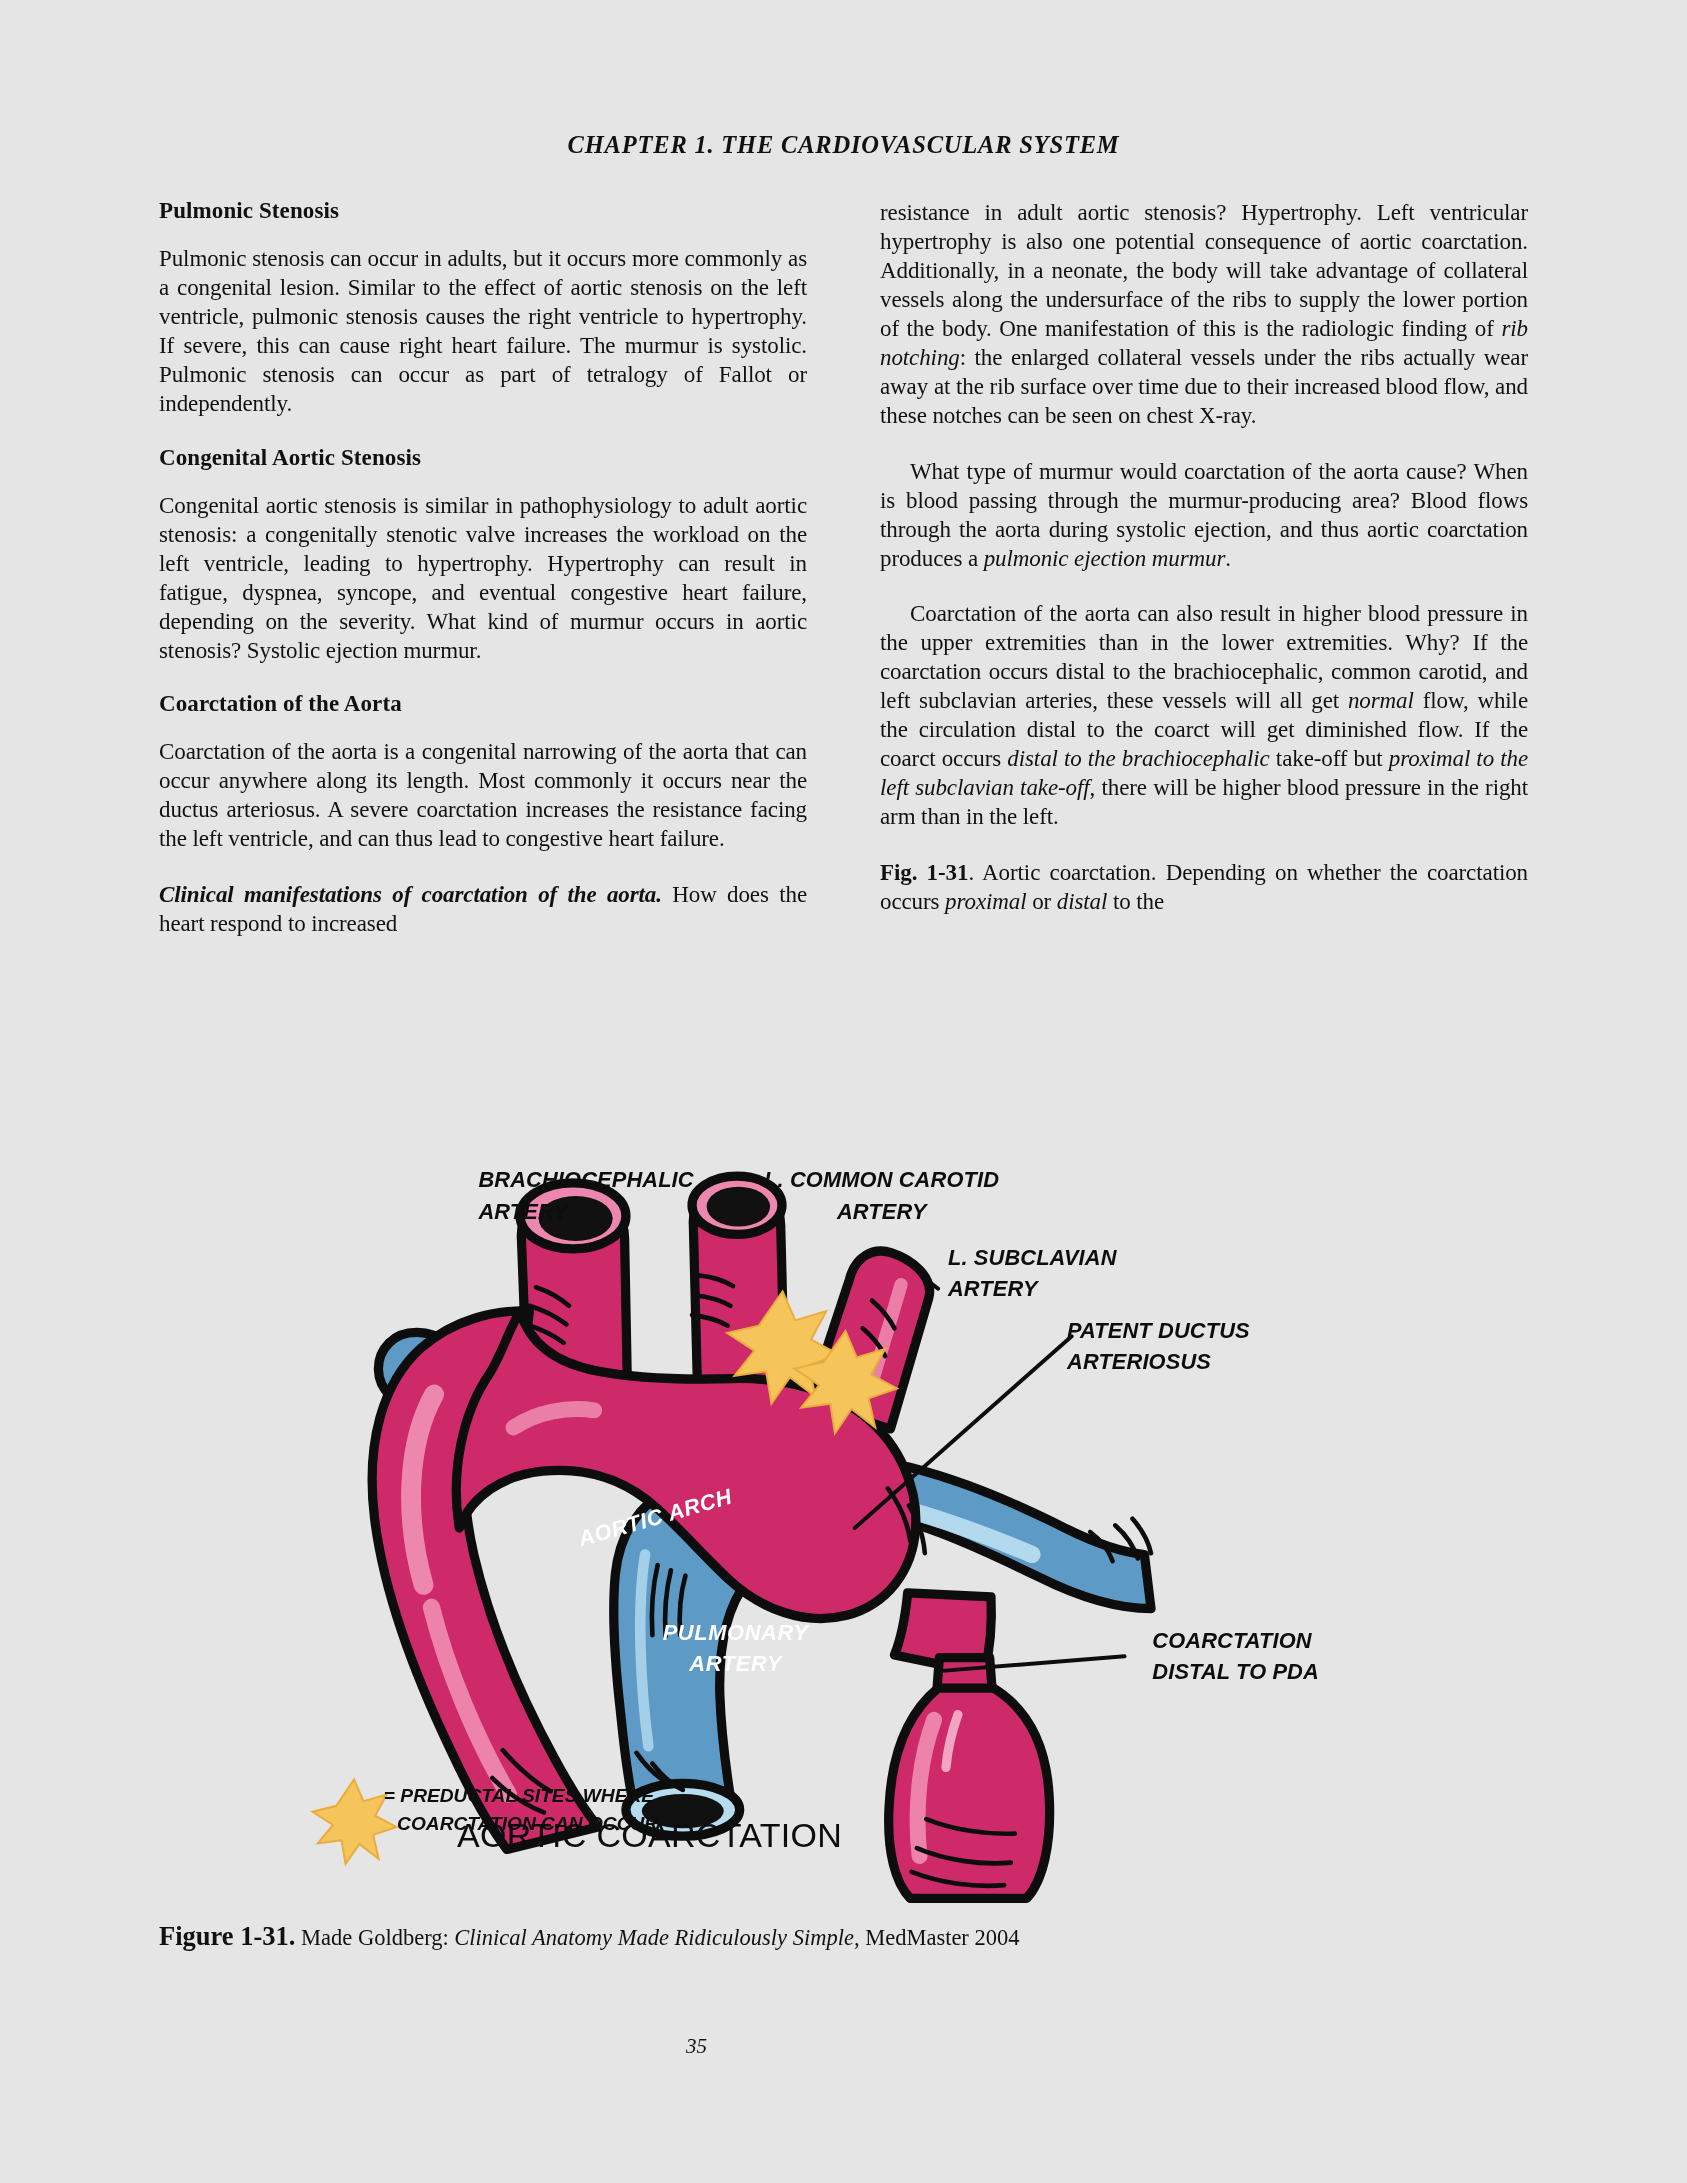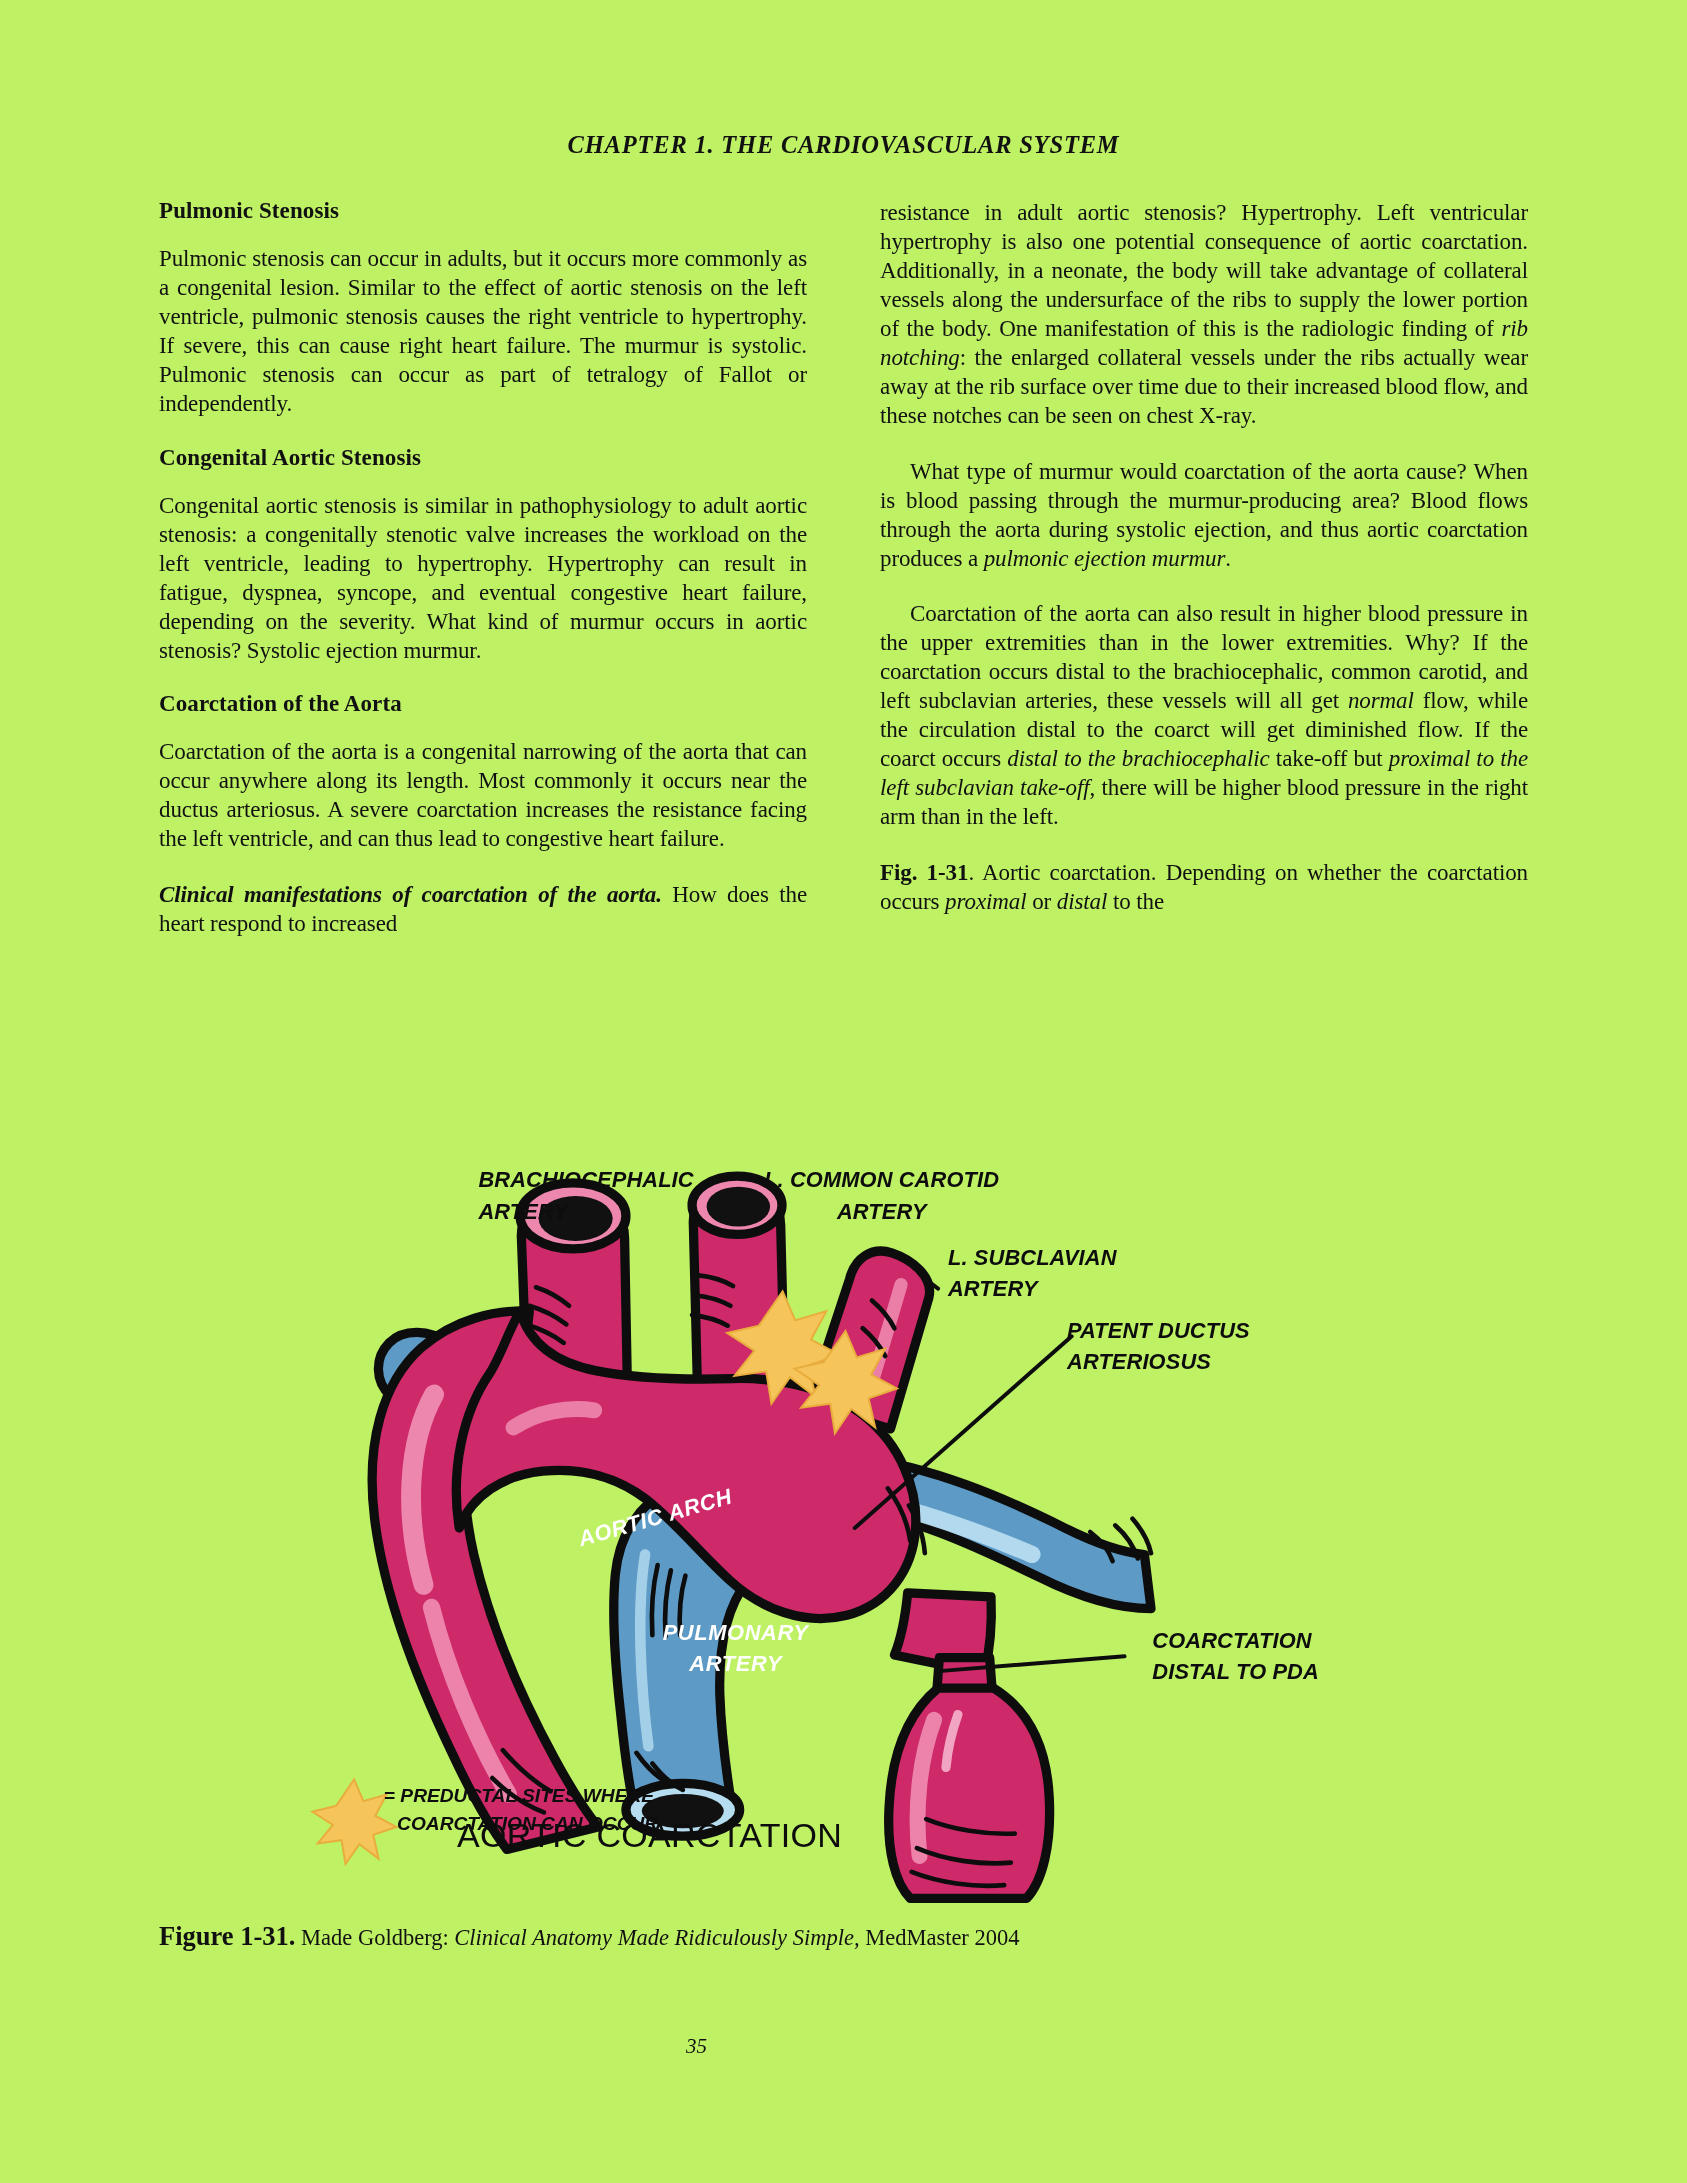--- a/index.html
+++ b/index.html
@@ -7,21 +7,21 @@
     width:1687px; height:2183px;
     font-family:"Liberation Serif", serif;
     color:#111111;
     position:relative;
     overflow:hidden;
   }
 
   
   #page {
     position:absolute; left:0; top:0; width:1687px; height:2183px;
-    background:#bef264;
+    background:#e5e5e5;
   }
 
   
   #running-head {
     position:absolute; left:0; top:131px; width:1687px;
     text-align:center;
     font-style:italic;
     font-weight:600;
     font-size:24.5px;
     letter-spacing:0.8px;

